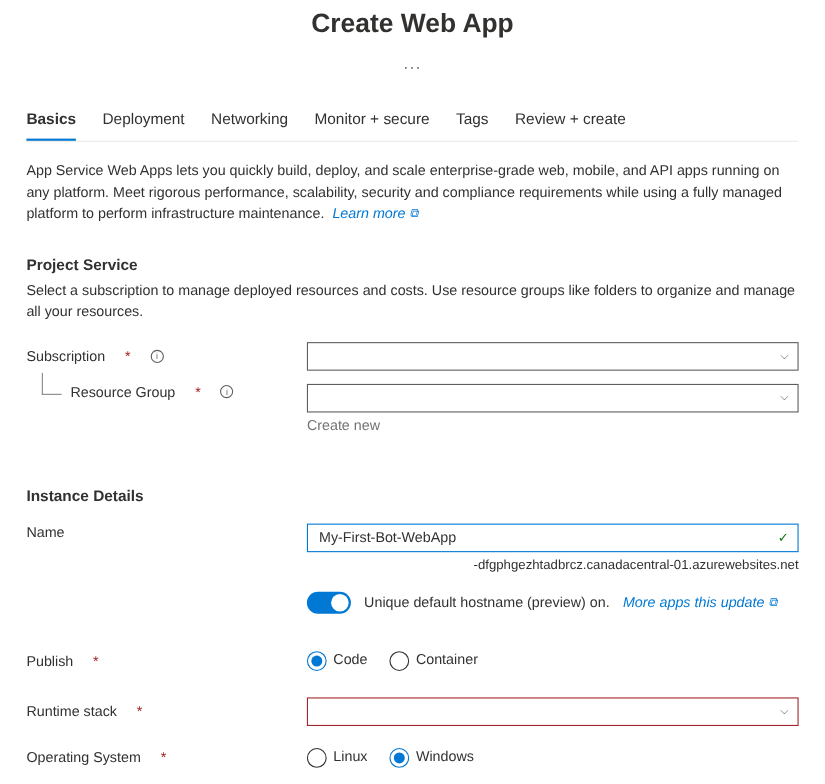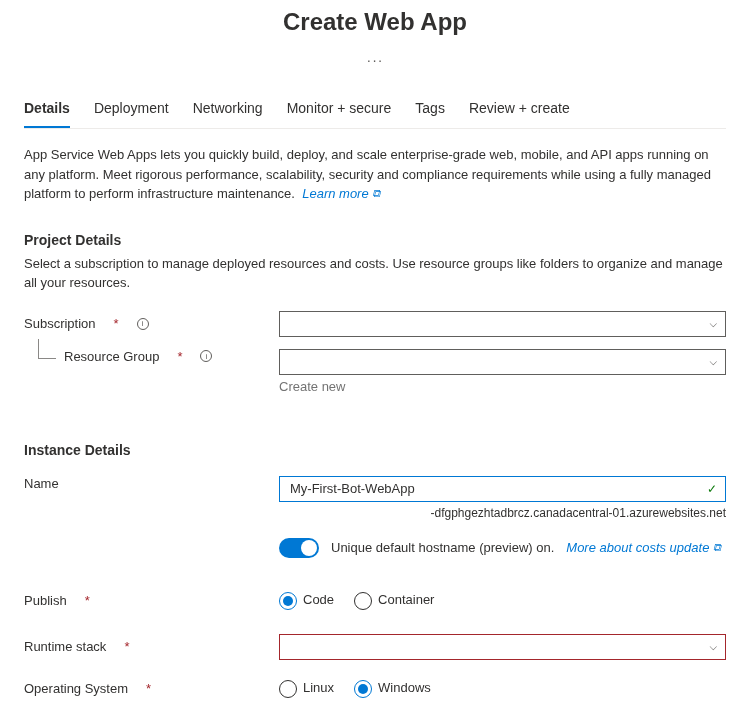--- a/index.html
+++ b/index.html
@@ -58,34 +58,34 @@
 <body>
 
 <div class="page">
 
   <div class="title-row">
     <h1>Create Web App</h1>
     <span class="more-icon">···</span>
   </div>
 
   <div class="tabs">
-    <div class="tab active">Details</div>
+    <div class="tab active">Basics</div>
     <div class="tab">Deployment</div>
     <div class="tab">Networking</div>
     <div class="tab">Monitor + secure</div>
     <div class="tab">Tags</div>
     <div class="tab">Review + create</div>
   </div>
 
   <div class="intro">
     <span>App Service Web Apps lets you quickly build, deploy, and scale enterprise-grade web, mobile, and API apps running on any platform. Meet rigorous performance, scalability, security and compliance requirements while using a fully managed platform to perform infrastructure maintenance.</span>
     &nbsp;<span class="link"><span>Learn more</span> <span class="ext-icon">⧉</span></span>
   </div>
 
-  <h2>Project Details</h2>
+  <h2>Project Service</h2>
   <div class="section-desc">Select a subscription to manage deployed resources and costs. Use resource groups like folders to organize and manage all your resources.</div>
 
   <div class="form-row">
     <div class="label-col">
       <span>Subscription</span>
       <span class="req">*</span>
       <span class="info-icon">i</span>
     </div>
     <div class="ctrl-col">
       <div class="select">
@@ -122,21 +122,21 @@
     </div>
     <div class="ctrl-col">
       <div class="text-input valid">
         <input value="My-First-Bot-WebApp" style="">
         <span class="check-sm">✓</span>
       </div>
       <div class="suffix">-dfgphgezhtadbrcz.canadacentral-01.azurewebsites.net</div>
       <div class="toggle-row">
         <div class="toggle"></div>
         <span>Unique default hostname (preview) on.</span>
-        <span class="link"><span>More about costs update</span> <span class="ext-icon">⧉</span></span>
+        <span class="link"><span>More apps this update</span> <span class="ext-icon">⧉</span></span>
       </div>
     </div>
   </div>
 
   <div class="form-row">
     <div class="label-col">
       <span>Publish</span>
       <span class="req">*</span>
     </div>
     <div class="ctrl-col">

